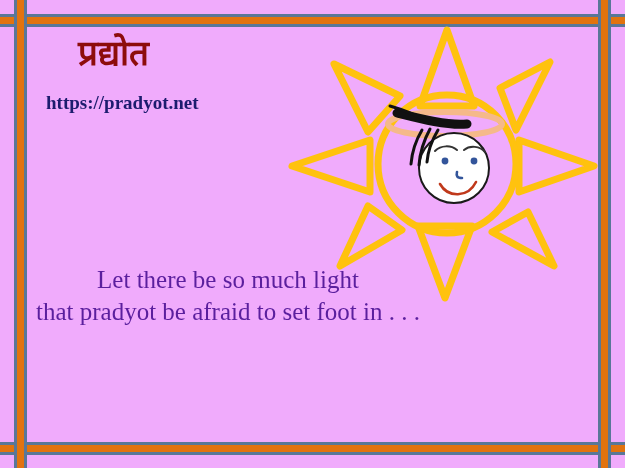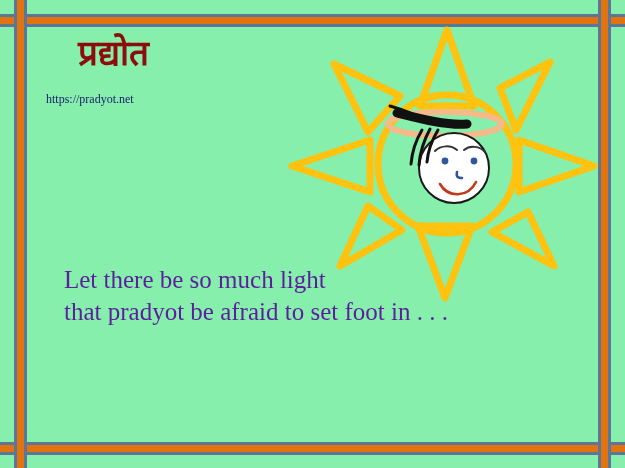--- a/index.html
+++ b/index.html
@@ -4,21 +4,21 @@
 <style>
   html, body {
     margin: 0;
     padding: 0;
     background: #ffffff;
   }
   #poster {
     position: relative;
     width: 625px;
     height: 468px;
-    background: #86efac;
+    background: #f0abfc;
     overflow: hidden;
     font-family: "Liberation Serif", "DejaVu Serif", serif;
   }
 
   
   .band {
     position: absolute;
     box-sizing: border-box;
   }
   .band-h {
@@ -51,33 +51,34 @@
     font-weight: bold;
     color: #8d0c0c;
     letter-spacing: 0px;
     line-height: 1;
     white-space: nowrap;
   }
   #brand-url {
     position: absolute;
     left: 46px;
     top: 92px;
-    font-size: 12px;
-    font-weight: normal;
+    font-size: 19px;
+    font-weight: bold;
     color: #1c1c6e;
     white-space: nowrap;
   }
   #quote {
     position: absolute;
-    left: 64px;
+    left: 36px;
     top: 264px;
     color: #5b1f9e;
     font-size: 25px;
     line-height: 32px;
     white-space: nowrap;
+    text-align: center;
   }
   #quote .quote-line { display: block; }
 
   
   #sun-illustration {
     position: absolute;
     left: 282px;
     top: 18px;
     width: 320px;
     height: 292px;

